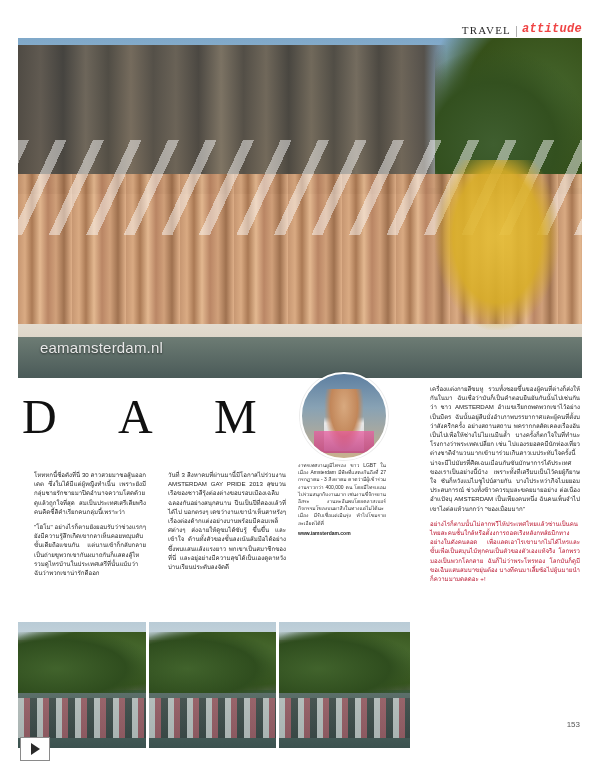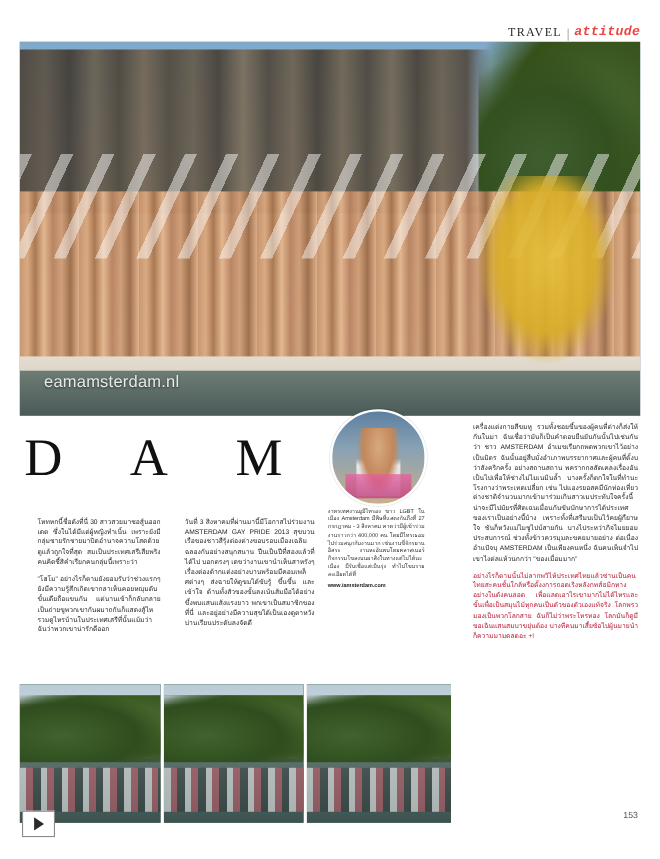--- a/index.html
+++ b/index.html
@@ -281,21 +281,21 @@
   }
   .play-triangle {
     width: 0; height: 0;
     border-left: 9px solid #2a2a2a;
     border-top: 6px solid transparent;
     border-bottom: 6px solid transparent;
   }
   .page-number {
     position: absolute;
     right: 20px;
-    top: 737px;
+    top: 720px;
     font-size: 8px;
     color: #555;
     font-family: "Liberation Sans", sans-serif;
   }
 </style>
 </head>
 <body>
 
 <div class="page-header">
   <span class="header-travel">TRAVEL</span>

